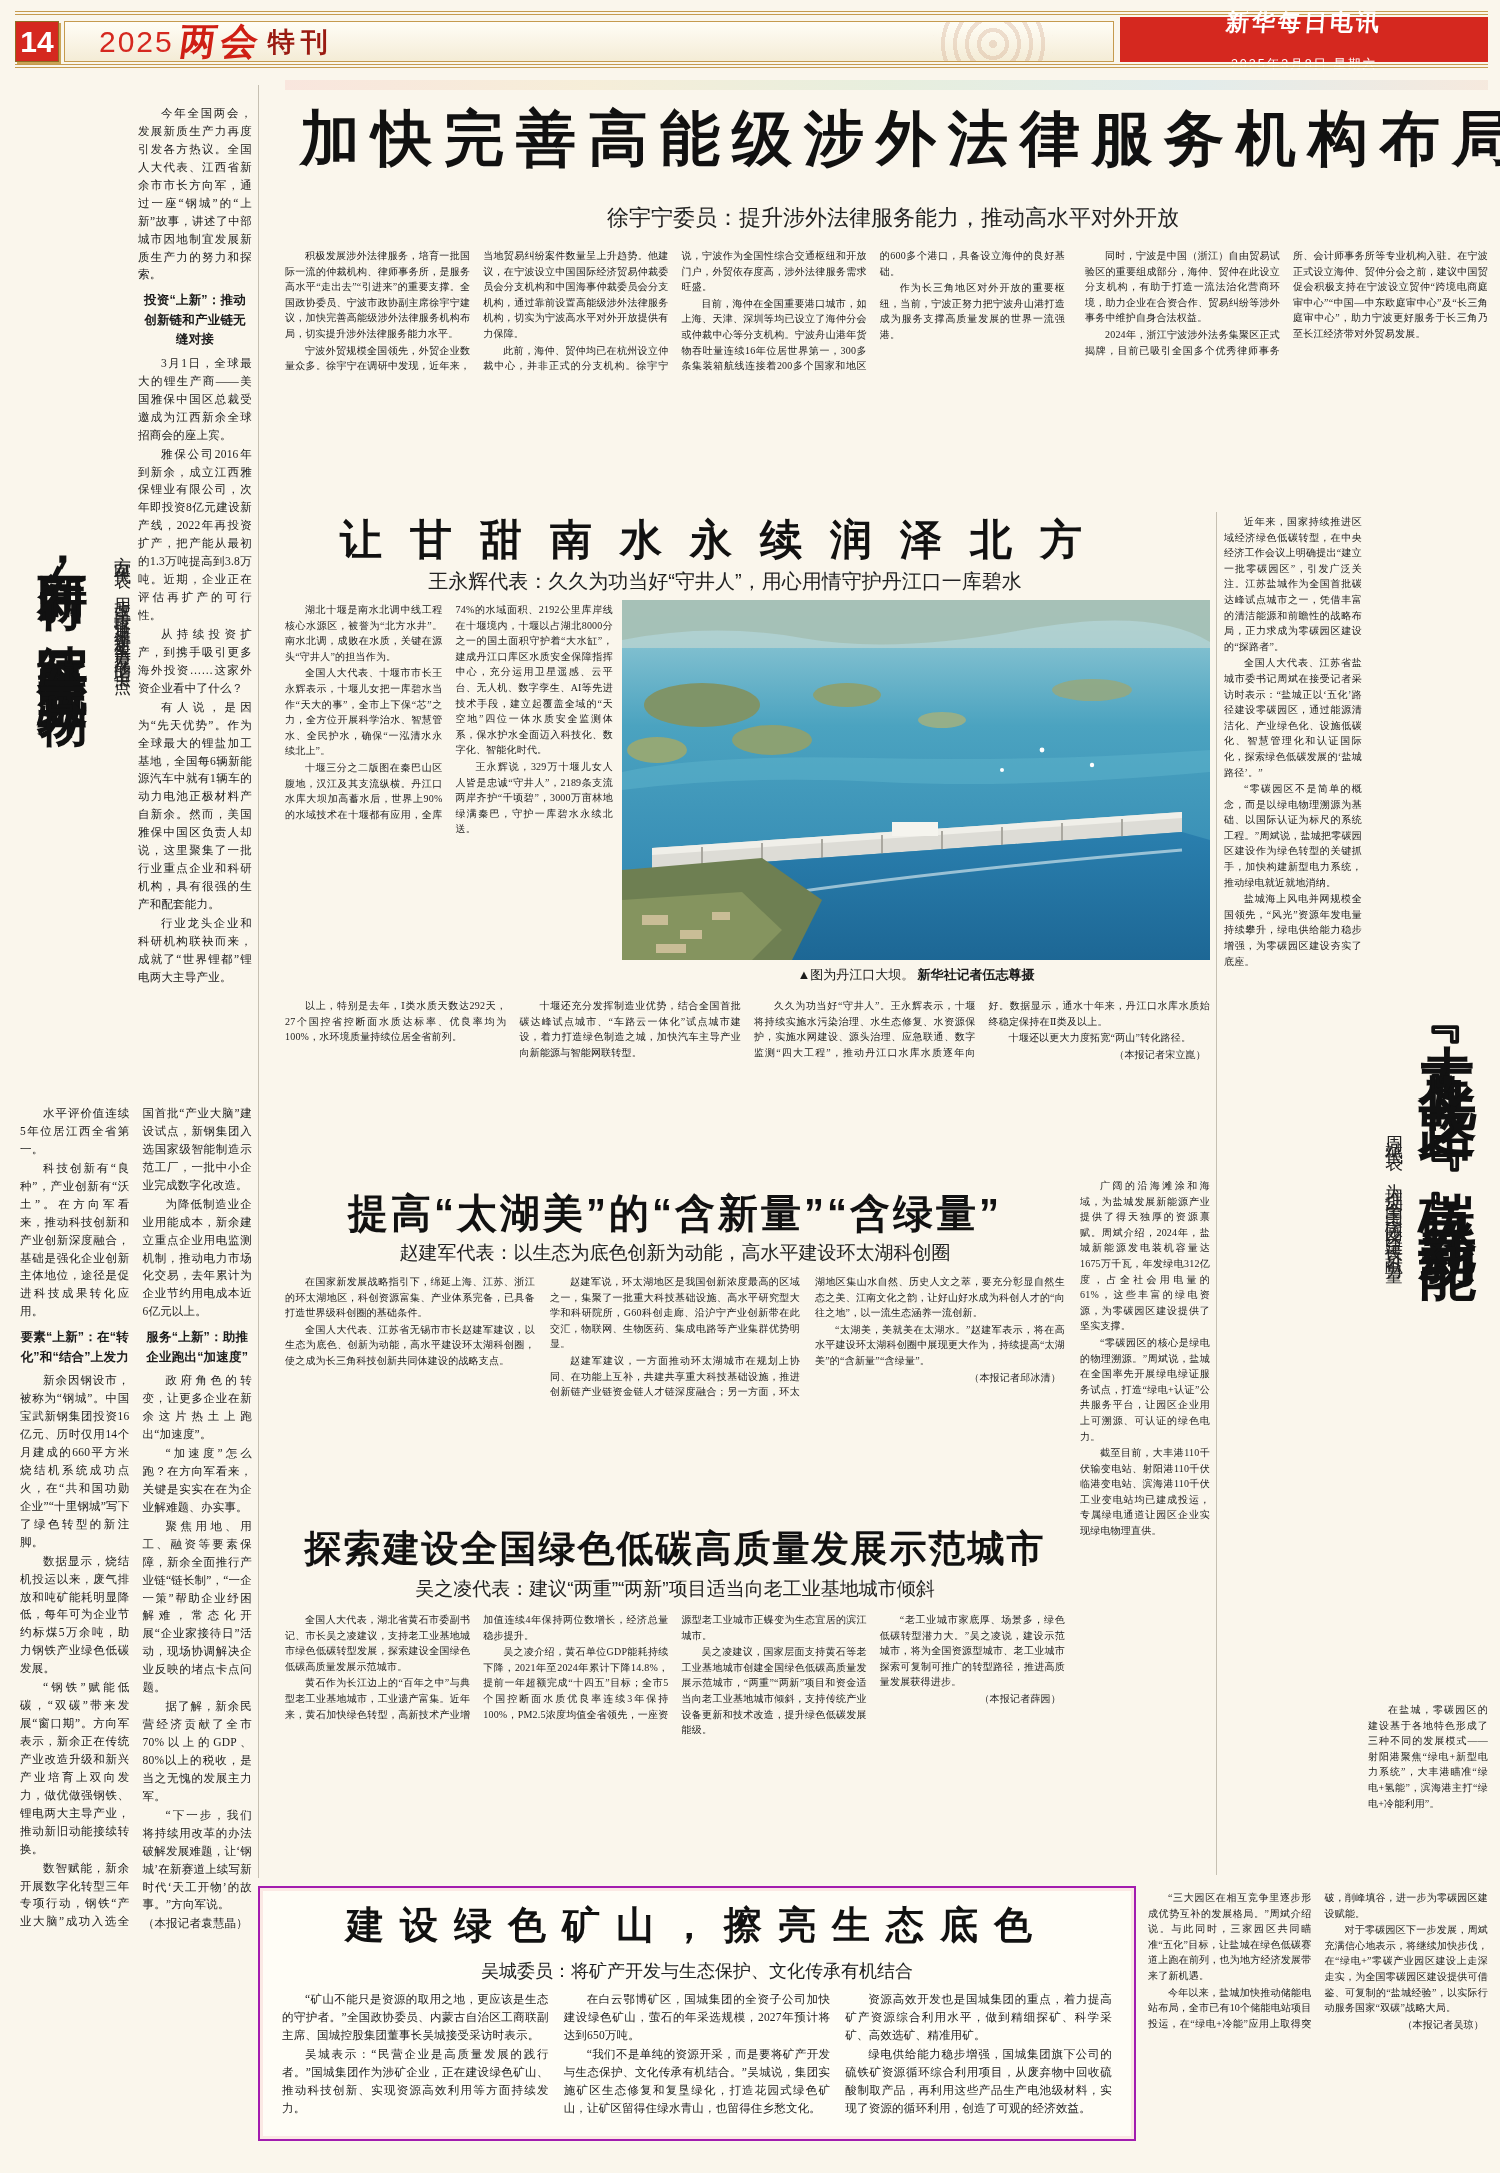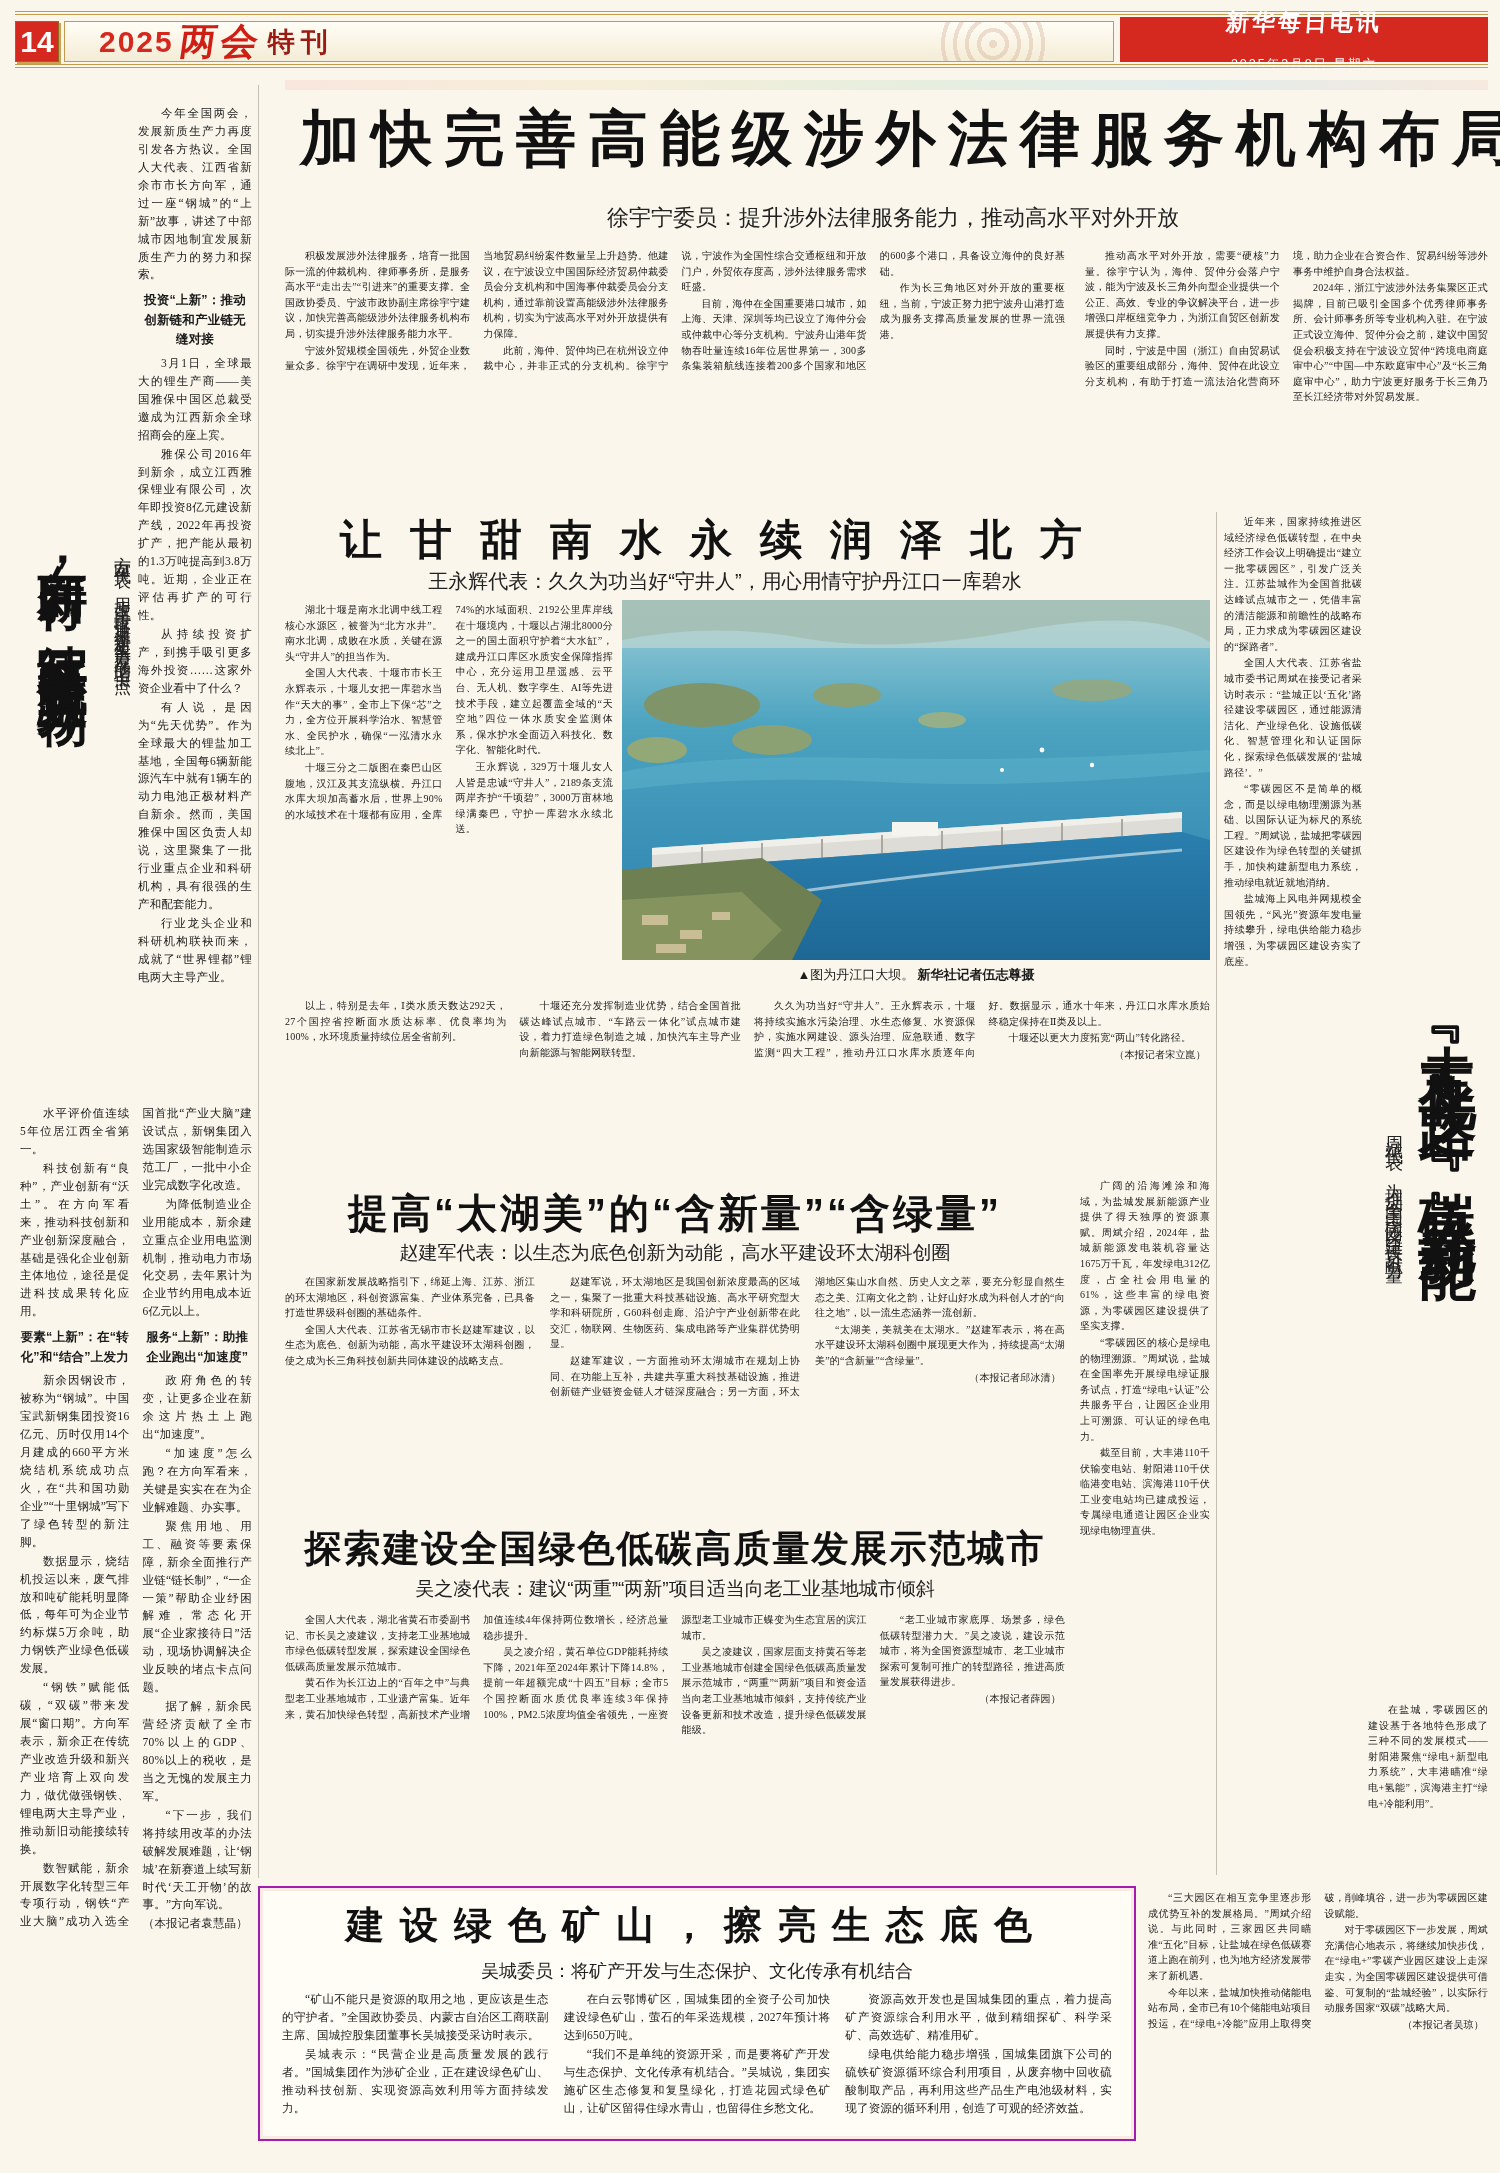--- a/index.html
+++ b/index.html
@@ -4,21 +4,21 @@
 <style>
   *{margin:0;padding:0;box-sizing:border-box}
   html,body{width:1500px;height:2173px}
   body{position:relative;background:#faf6ec;font-family:"Liberation Serif","DejaVu Serif",serif;color:#1b1b1b;overflow:hidden}
   .abs{position:absolute}
   .sans{font-family:"Liberation Sans","DejaVu Sans",sans-serif}
   
   .gold-rule{height:1px;background:#c59a4e;box-shadow:0 3px 0 #c59a4e}
   .pagenum{background:#d5281f;color:#fff;font-weight:bold;font-size:30px;display:flex;align-items:center;justify-content:center;border:1px solid #8f6b22;box-shadow:2px 2px 0 #caa455}
   .banner{background:linear-gradient(#fffdf6,#f4ecd6);border:1px solid #c59a4e;display:flex;align-items:center;padding-left:34px;position:relative;overflow:hidden}
-  .banner .yr{color:#d5281f;font-weight:bold;font-size:30px;letter-spacing:2px}
+  .banner .yr{color:#d5281f;font-weight:normal;font-size:30px;letter-spacing:2px}
   .banner .brush{color:#cf1f14;font-weight:bold;font-size:37px;margin:0 6px;transform:skewX(-8deg);letter-spacing:4px}
   .banner .suf{color:#9a1b12;font-weight:bold;font-size:27px;letter-spacing:6px}
   .swirl{position:absolute;right:60px;top:-28px;width:120px;height:100px;border-radius:50%;
     background:repeating-radial-gradient(circle at 50% 50%, rgba(200,150,120,.35) 0 4px, rgba(255,255,255,0) 4px 12px);opacity:.8}
   .masthead{background:#d5281f;color:#fff;text-align:center;display:flex;flex-direction:column;justify-content:center}
   .masthead .mh-title{font-weight:bold;font-size:23px;letter-spacing:3px;transform:skewX(-4deg)}
   .masthead .mh-date{font-size:12.5px;letter-spacing:2px;margin-top:18px}
   
   .body-text{font-size:10px;line-height:1.56;text-align:justify;letter-spacing:.2px;overflow:hidden}
   .small{font-size:11.5px}
@@ -93,21 +93,20 @@
 <div class="abs headline" style="left:300px;top:96px;width:1186px;height:86px;font-size:60px;letter-spacing:12px;line-height:86px">加快完善高能级涉外法律服务机构布局</div>
 <div class="abs byline" style="left:300px;top:203px;width:1186px;font-size:22px">徐宇宁委员：提升涉外法律服务能力，推动高水平对外开放</div>
 <div class="abs body-text cols4" style="left:285px;top:248px;width:780px;height:257px">
     <p class="para p">积极发展涉外法律服务，培育一批国际一流的仲裁机构、律师事务所，是服务高水平“走出去”“引进来”的重要支撑。全国政协委员、宁波市政协副主席徐宇宁建议，加快完善高能级涉外法律服务机构布局，切实提升涉外法律服务能力水平。</p>
     <p class="para p">宁波外贸规模全国领先，外贸企业数量众多。徐宇宁在调研中发现，近年来，当地贸易纠纷案件数量呈上升趋势。他建议，在宁波设立中国国际经济贸易仲裁委员会分支机构和中国海事仲裁委员会分支机构，通过靠前设置高能级涉外法律服务机构，切实为宁波高水平对外开放提供有力保障。</p>
     <p class="para p">此前，海仲、贸仲均已在杭州设立仲裁中心，并非正式的分支机构。徐宇宁说，宁波作为全国性综合交通枢纽和开放门户，外贸依存度高，涉外法律服务需求旺盛。</p>
     <p class="para p">目前，海仲在全国重要港口城市，如上海、天津、深圳等均已设立了海仲分会或仲裁中心等分支机构。宁波舟山港年货物吞吐量连续16年位居世界第一，300多条集装箱航线连接着200多个国家和地区的600多个港口，具备设立海仲的良好基础。</p>
     <p class="para p">作为长三角地区对外开放的重要枢纽，当前，宁波正努力把宁波舟山港打造成为服务支撑高质量发展的世界一流强港。</p>
   </div>
 <div class="abs body-text cols2" style="left:1085px;top:248px;width:403px;height:238px">
-    <p class="para p">推动高水平对外开放，需要“硬核”力量。徐宇宁认为，海仲、贸仲分会落户宁波，能为宁波及长三角外向型企业提供一个公正、高效、专业的争议解决平台，进一步增强口岸枢纽竞争力，为浙江自贸区创新发展提供有力支撑。</p>
     <p class="para p">同时，宁波是中国（浙江）自由贸易试验区的重要组成部分，海仲、贸仲在此设立分支机构，有助于打造一流法治化营商环境，助力企业在合资合作、贸易纠纷等涉外事务中维护自身合法权益。</p>
     <p class="para p">2024年，浙江宁波涉外法务集聚区正式揭牌，目前已吸引全国多个优秀律师事务所、会计师事务所等专业机构入驻。在宁波正式设立海仲、贸仲分会之前，建议中国贸促会积极支持在宁波设立贸仲“跨境电商庭审中心”“中国—中东欧庭审中心”及“长三角庭审中心”，助力宁波更好服务于长三角乃至长江经济带对外贸易发展。</p>
   </div>
 
 <div class="abs headline" style="left:285px;top:512px;width:880px;font-size:42px;letter-spacing:28px">让甘甜南水永续润泽北方</div>
 <div class="abs byline" style="left:285px;top:568px;width:880px;font-size:20px">王永辉代表：久久为功当好“守井人”，用心用情守护丹江口一库碧水</div>
 <div class="abs body-text cols2" style="left:285px;top:602px;width:328px;height:386px">
     <p class="para p">湖北十堰是南水北调中线工程核心水源区，被誉为“北方水井”。南水北调，成败在水质，关键在源头“守井人”的担当作为。</p>
     <p class="para p">全国人大代表、十堰市市长王永辉表示，十堰儿女把一库碧水当作“天大的事”，全市上下保“芯”之力，全方位开展科学治水、智慧管水、全民护水，确保“一泓清水永续北上”。</p>
     <p class="para p">十堰三分之二版图在秦巴山区腹地，汉江及其支流纵横。丹江口水库大坝加高蓄水后，世界上90%的水域技术在十堰都有应用，全库74%的水域面积、2192公里库岸线在十堰境内，十堰以占湖北8000分之一的国土面积守护着“大水缸”，建成丹江口库区水质安全保障指挥中心，充分运用卫星遥感、云平台、无人机、数字孪生、AI等先进技术手段，建立起覆盖全域的“天空地”四位一体水质安全监测体系，保水护水全面迈入科技化、数字化、智能化时代。</p>

